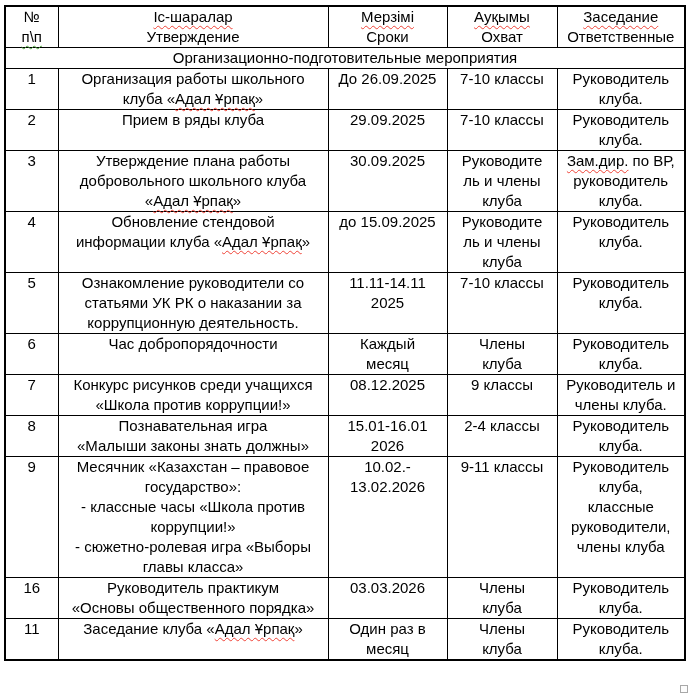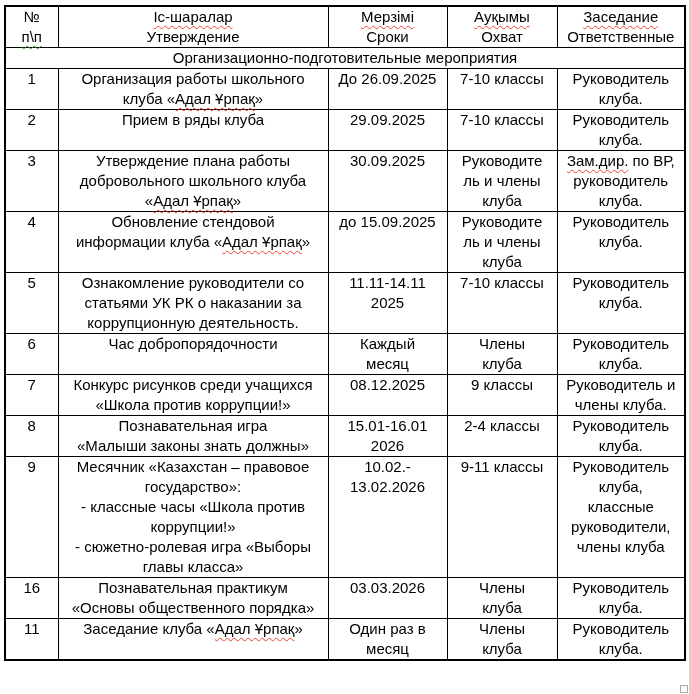--- a/index.html
+++ b/index.html
@@ -179,21 +179,21 @@
         <td>9-11 классы</td>
         <td><span>Руководитель
 клуба,
 классные
 руководители,
 члены клуба</span><span class="sq-red"></span><span></span></td>
       </tr>
 
       <tr>
         <td>16</td>
-        <td><span>Познавательная практикум
+        <td><span>Руководитель практикум
 «Основы общественного порядка»</span><span class="sq-red"></span><span></span></td>
         <td>03.03.2026</td>
         <td>Члены
 клуба</td>
         <td><span>Руководитель
 клуба.</span><span class="sq-red"></span><span></span></td>
       </tr>
 
       <tr>
         <td>11</td>

